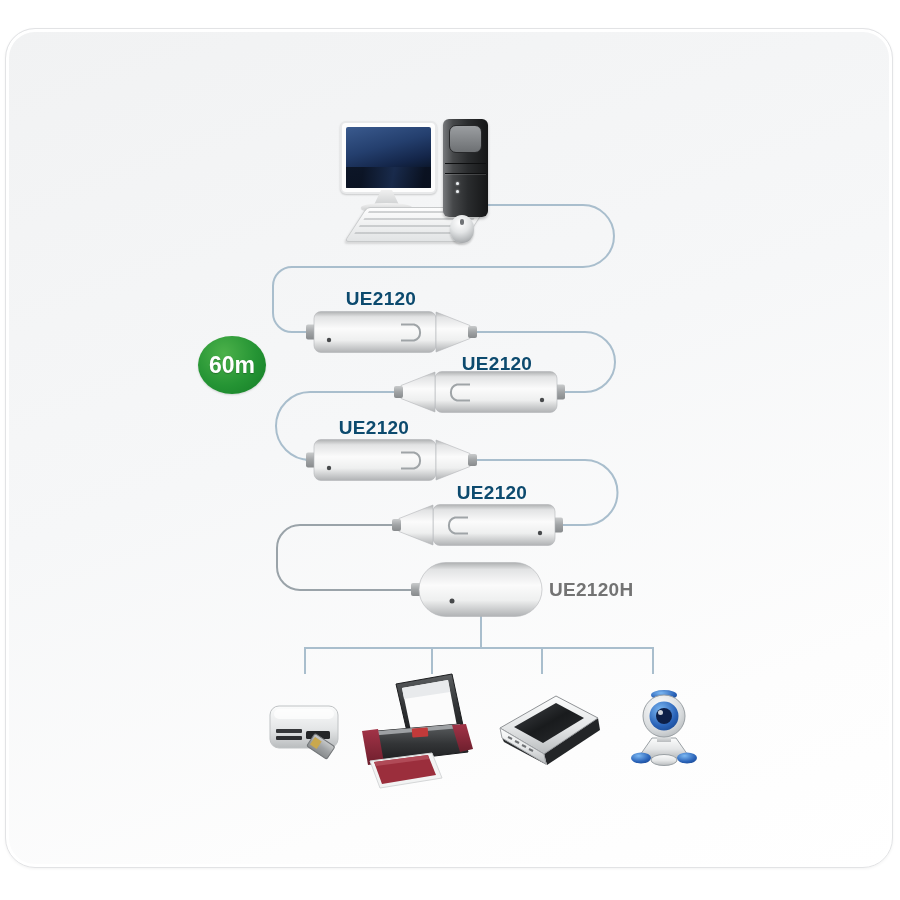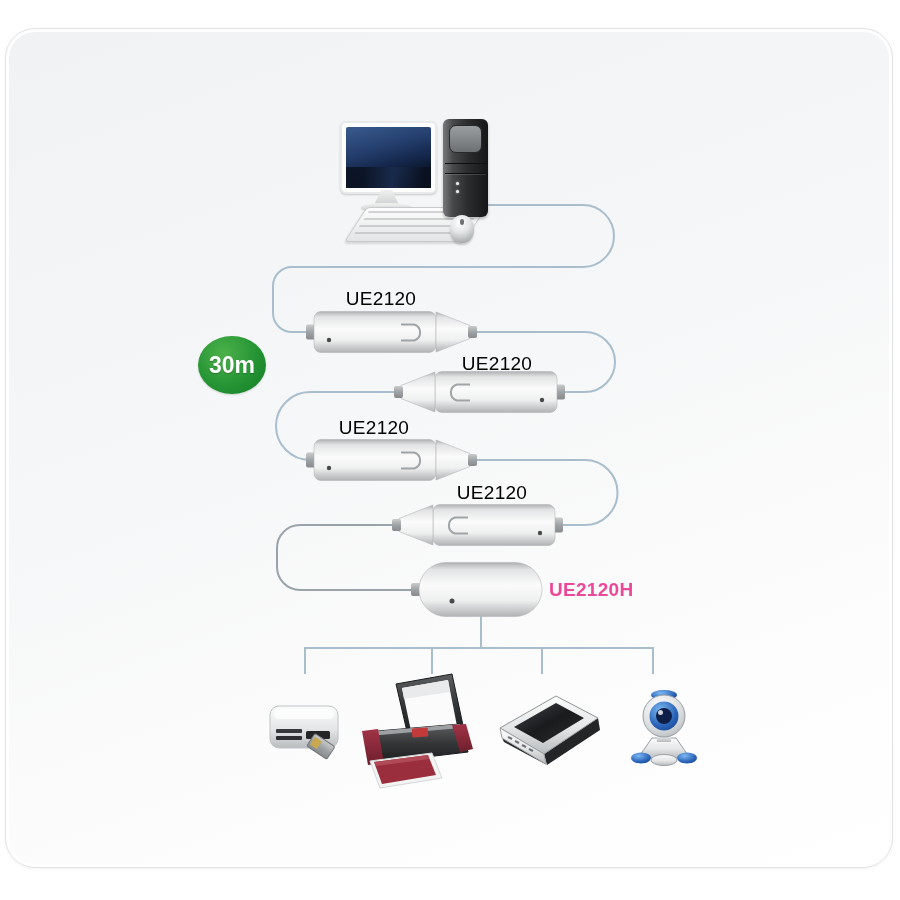--- a/index.html
+++ b/index.html
@@ -4,23 +4,23 @@
 <style>
   html,body{margin:0;padding:0;background:#fff;}
   .stage{position:relative;width:900px;height:900px;background:#fff;overflow:hidden;
          font-family:"Liberation Sans",sans-serif;}
   .card{position:absolute;left:5px;top:28px;width:886px;height:838px;border-radius:30px;
         background:linear-gradient(160deg,#f1f2f3 0%,#f6f7f8 45%,#fdfdfd 80%,#ffffff 100%);
         border:1px solid #e2e3e5;box-shadow:inset 0 0 0 3px #ffffff,0 1px 3px rgba(0,0,0,.05);}
   .lines{position:absolute;left:0;top:0;width:900px;height:900px;}
 
   .abs{position:absolute;}
-  .ext-label{position:absolute;transform:translateX(-50%);font-size:19px;font-weight:normal;
-             color:#000000;letter-spacing:.3px;white-space:nowrap;}
-  .hub-label{position:absolute;font-size:19px;font-weight:bold;color:#ec4899;letter-spacing:.3px;}
+  .ext-label{position:absolute;transform:translateX(-50%);font-size:19px;font-weight:bold;
+             color:#0c4a6e;letter-spacing:.3px;white-space:nowrap;}
+  .hub-label{position:absolute;font-size:19px;font-weight:bold;color:#737373;letter-spacing:.3px;}
 
   .badge{position:absolute;border-radius:50%;display:flex;align-items:center;justify-content:center;
          color:#fff;font-weight:bold;font-size:23px;text-shadow:0 1px 1px rgba(0,0,0,.25);}
   .badge-green{background:radial-gradient(circle at 38% 30%,#4cb14a 0%,#259434 55%,#147c26 100%);
                box-shadow:0 1px 2px rgba(0,0,0,.15);}
   .badge-orange{background:radial-gradient(circle at 38% 30%,#f8a93e 0%,#ee8a10 55%,#d7720a 100%);
                 box-shadow:0 1px 2px rgba(0,0,0,.15);}
 
   .flip{transform:scaleX(-1);}
 
@@ -176,21 +176,21 @@
   <svg class="abs flip" style="left:392px;top:504px" width="171" height="42">
     <rect x="0" y="13.5" width="10" height="15" rx="2" fill="url(#gCap)"></rect>
     <rect x="8" y="0.5" width="122" height="41" rx="7" fill="url(#gBody)" stroke="#b4b6b8" stroke-width=".6"></rect>
     <polygon points="130,1 164,14.5 164,27.5 130,41" fill="url(#gBody)" stroke="#b4b6b8" stroke-width=".6"></polygon>
     <rect x="162" y="15" width="9" height="12" rx="2" fill="url(#gCap)"></rect>
     <path d="M95 13.5 H108 A8.3 8.3 0 0 1 108 29.5 H95" fill="none" stroke="#9fa4a7" stroke-width="2"></path>
     <circle cx="23" cy="29" r="2.2" fill="#47494b"></circle>
   </svg>
 
   <div class="badge badge-green" style="left:198px;top:336px;width:68px;height:58px">
-    <span>30m</span>
+    <span>60m</span>
   </div>
 
   <svg class="abs" style="left:411px;top:562px" width="132" height="55">
     <rect x="0" y="21" width="10" height="13" rx="2" fill="url(#gCap)"></rect>
     <rect x="8" y="0.5" width="123" height="54" rx="27" fill="url(#gBody)" stroke="#b4b6b8" stroke-width=".6"></rect>
     <circle cx="41" cy="39" r="2.5" fill="#47494b"></circle>
   </svg>
   <div class="hub-label" style="left:549px;top:579px">UE2120H</div>
 
   <svg class="abs" style="left:262px;top:698px" width="86" height="76">

